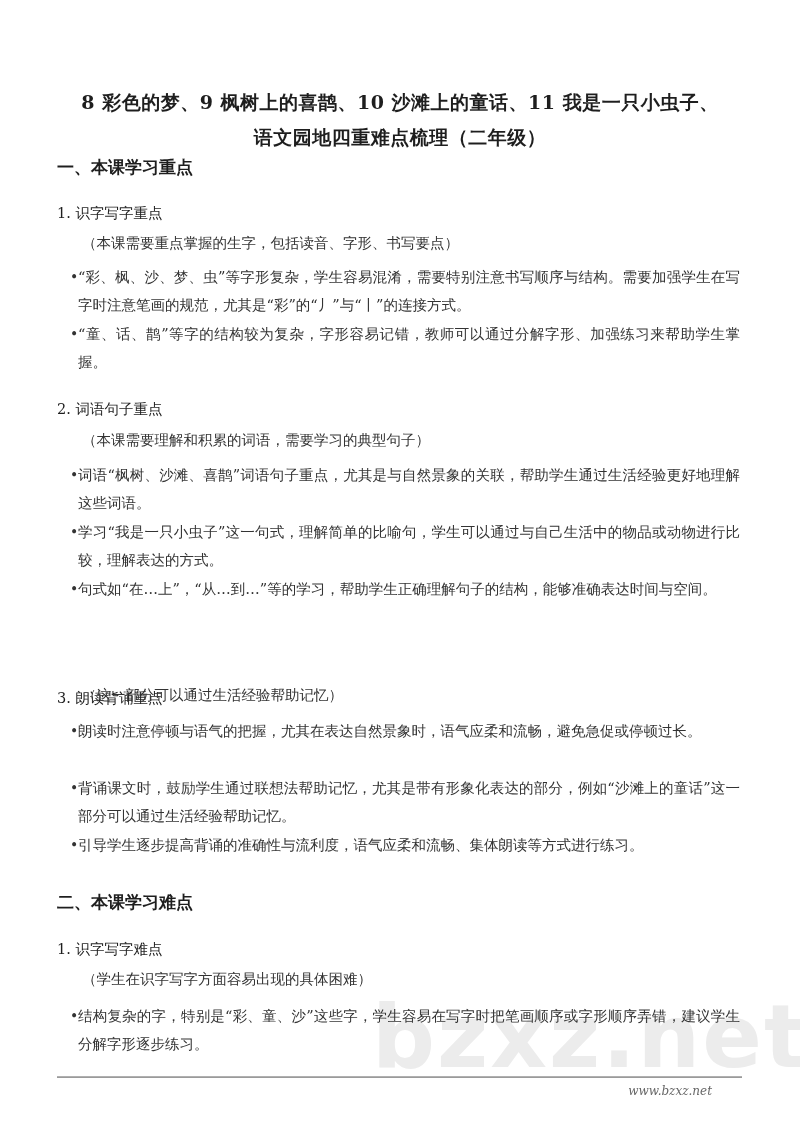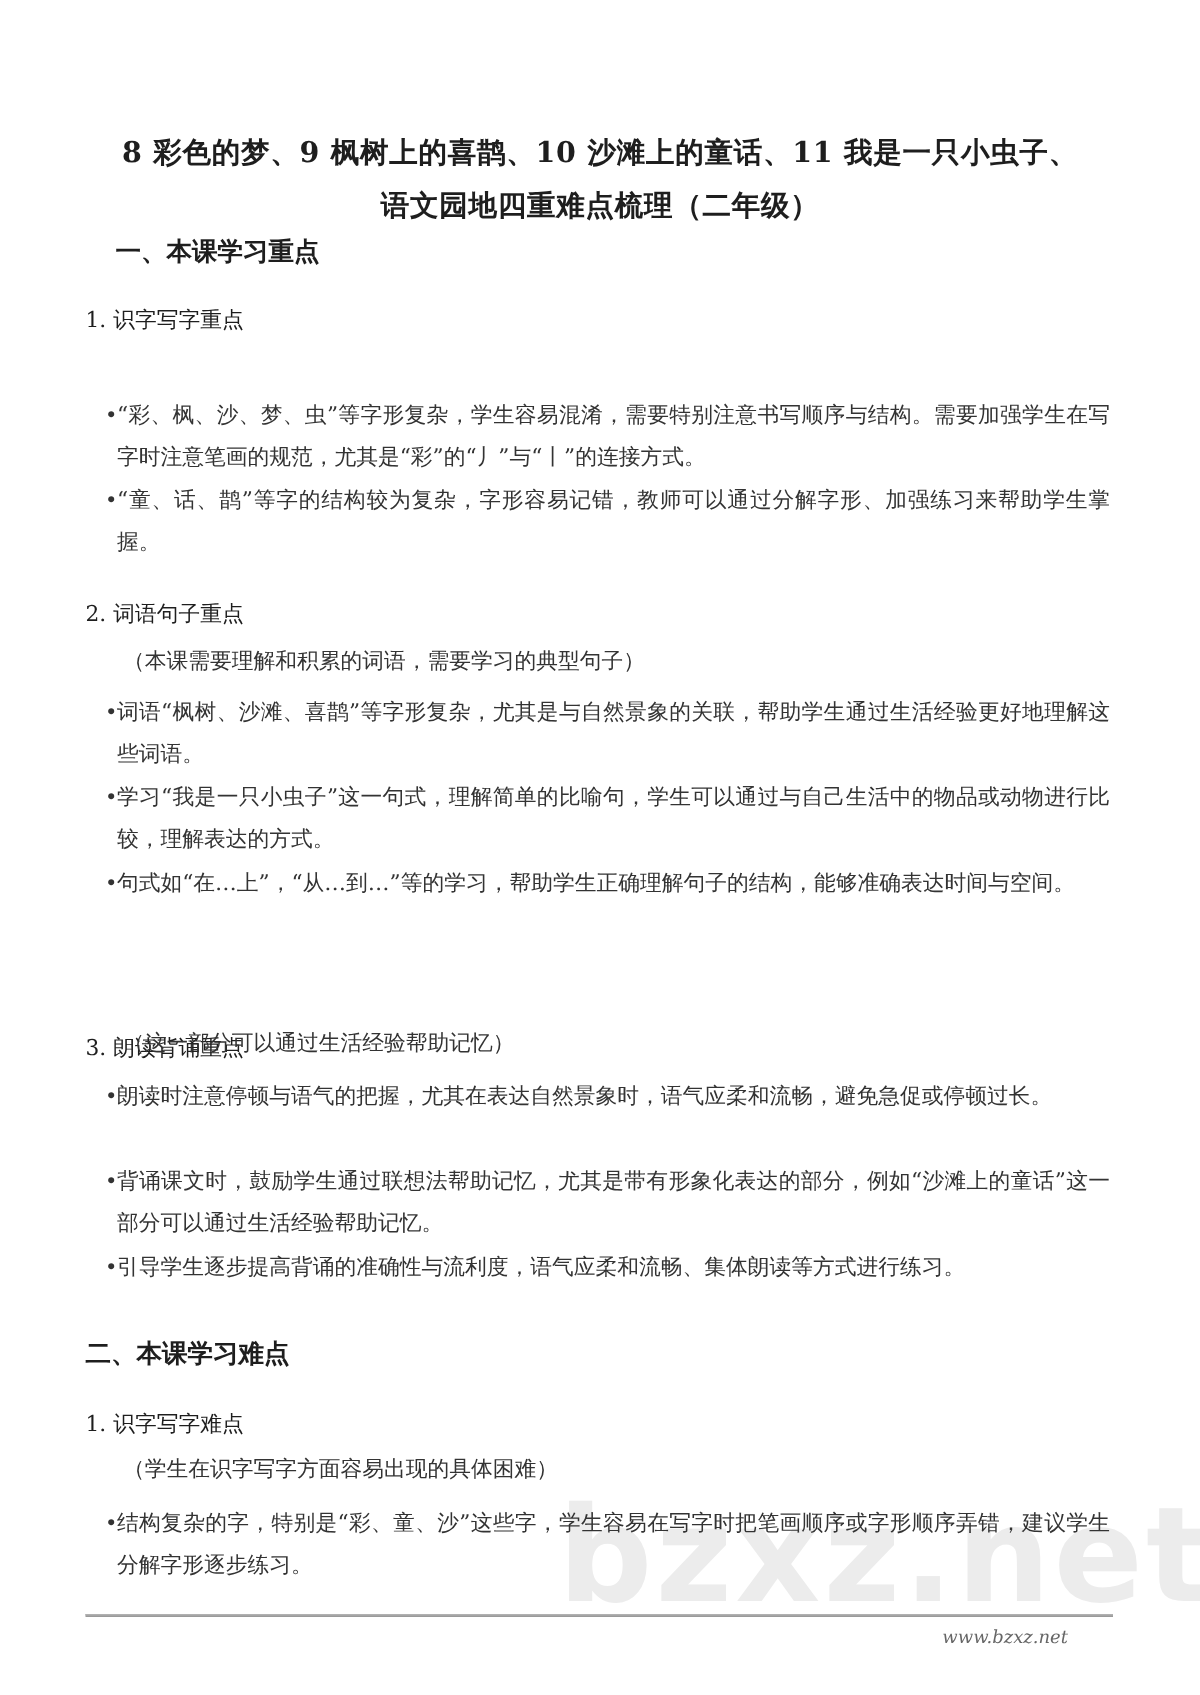--- a/index.html
+++ b/index.html
@@ -49,39 +49,40 @@
 </head>
 <body>
 
 <div class="page">
   <div class="watermark">bzxz.net</div>
 
   <div class="content">
     <div class="title" style="top:87px;">8 彩色的梦、9 枫树上的喜鹊、10 沙滩上的童话、11 我是一只小虫子、</div>
     <div class="title" style="top:122px;">语文园地四重难点梳理（二年级）</div>
 
-    <div class="h1" style="top:156px;margin-left:20px;">一、本课学习重点</div>
+    <div class="h1" style="top:156px;">一、本课学习重点</div>
 
     <div class="h2" style="top:204px;">1. 识字写字重点</div>
+    <div class="note" style="top:234px;">（本课需要重点掌握的生字，包括读音、字形、书写要点）</div>
 
     <div class="bullet" style="top:263px;">
       <span class="dot">•</span>
       <span class="txt">“彩、枫、沙、梦、虫”等字形复杂，学生容易混淆，需要特别注意书写顺序与结构。需要加强学生在写字时注意笔画的规范，尤其是“彩”的“丿”与“丨”的连接方式。</span>
     </div>
     <div class="bullet" style="top:320px;">
       <span class="dot">•</span>
       <span class="txt">“童、话、鹊”等字的结构较为复杂，字形容易记错，教师可以通过分解字形、加强练习来帮助学生掌握。</span>
     </div>
 
     <div class="h2" style="top:400px;">2. 词语句子重点</div>
     <div class="note" style="top:431px;">（本课需要理解和积累的词语，需要学习的典型句子）</div>
 
     <div class="bullet" style="top:461px;">
       <span class="dot">•</span>
-      <span class="txt">词语“枫树、沙滩、喜鹊”等字形复杂，尤其是与自然景象的关联，帮助学生通过生活经验更好地理解这些词语。</span>
+      <span class="txt">词语“枫树、沙滩、喜鹊”词语句子重点，尤其是与自然景象的关联，帮助学生通过生活经验更好地理解这些词语。</span>
     </div>
     <div class="bullet" style="top:518px;">
       <span class="dot">•</span>
       <span class="txt">学习“我是一只小虫子”这一句式，理解简单的比喻句，学生可以通过与自己生活中的物品或动物进行比较，理解表达的方式。</span>
     </div>
     <div class="bullet" style="top:575px;">
       <span class="dot">•</span>
       <span class="txt">句式如“在…上”，“从…到…”等的学习，帮助学生正确理解句子的结构，能够准确表达时间与空间。</span>
     </div>
 

